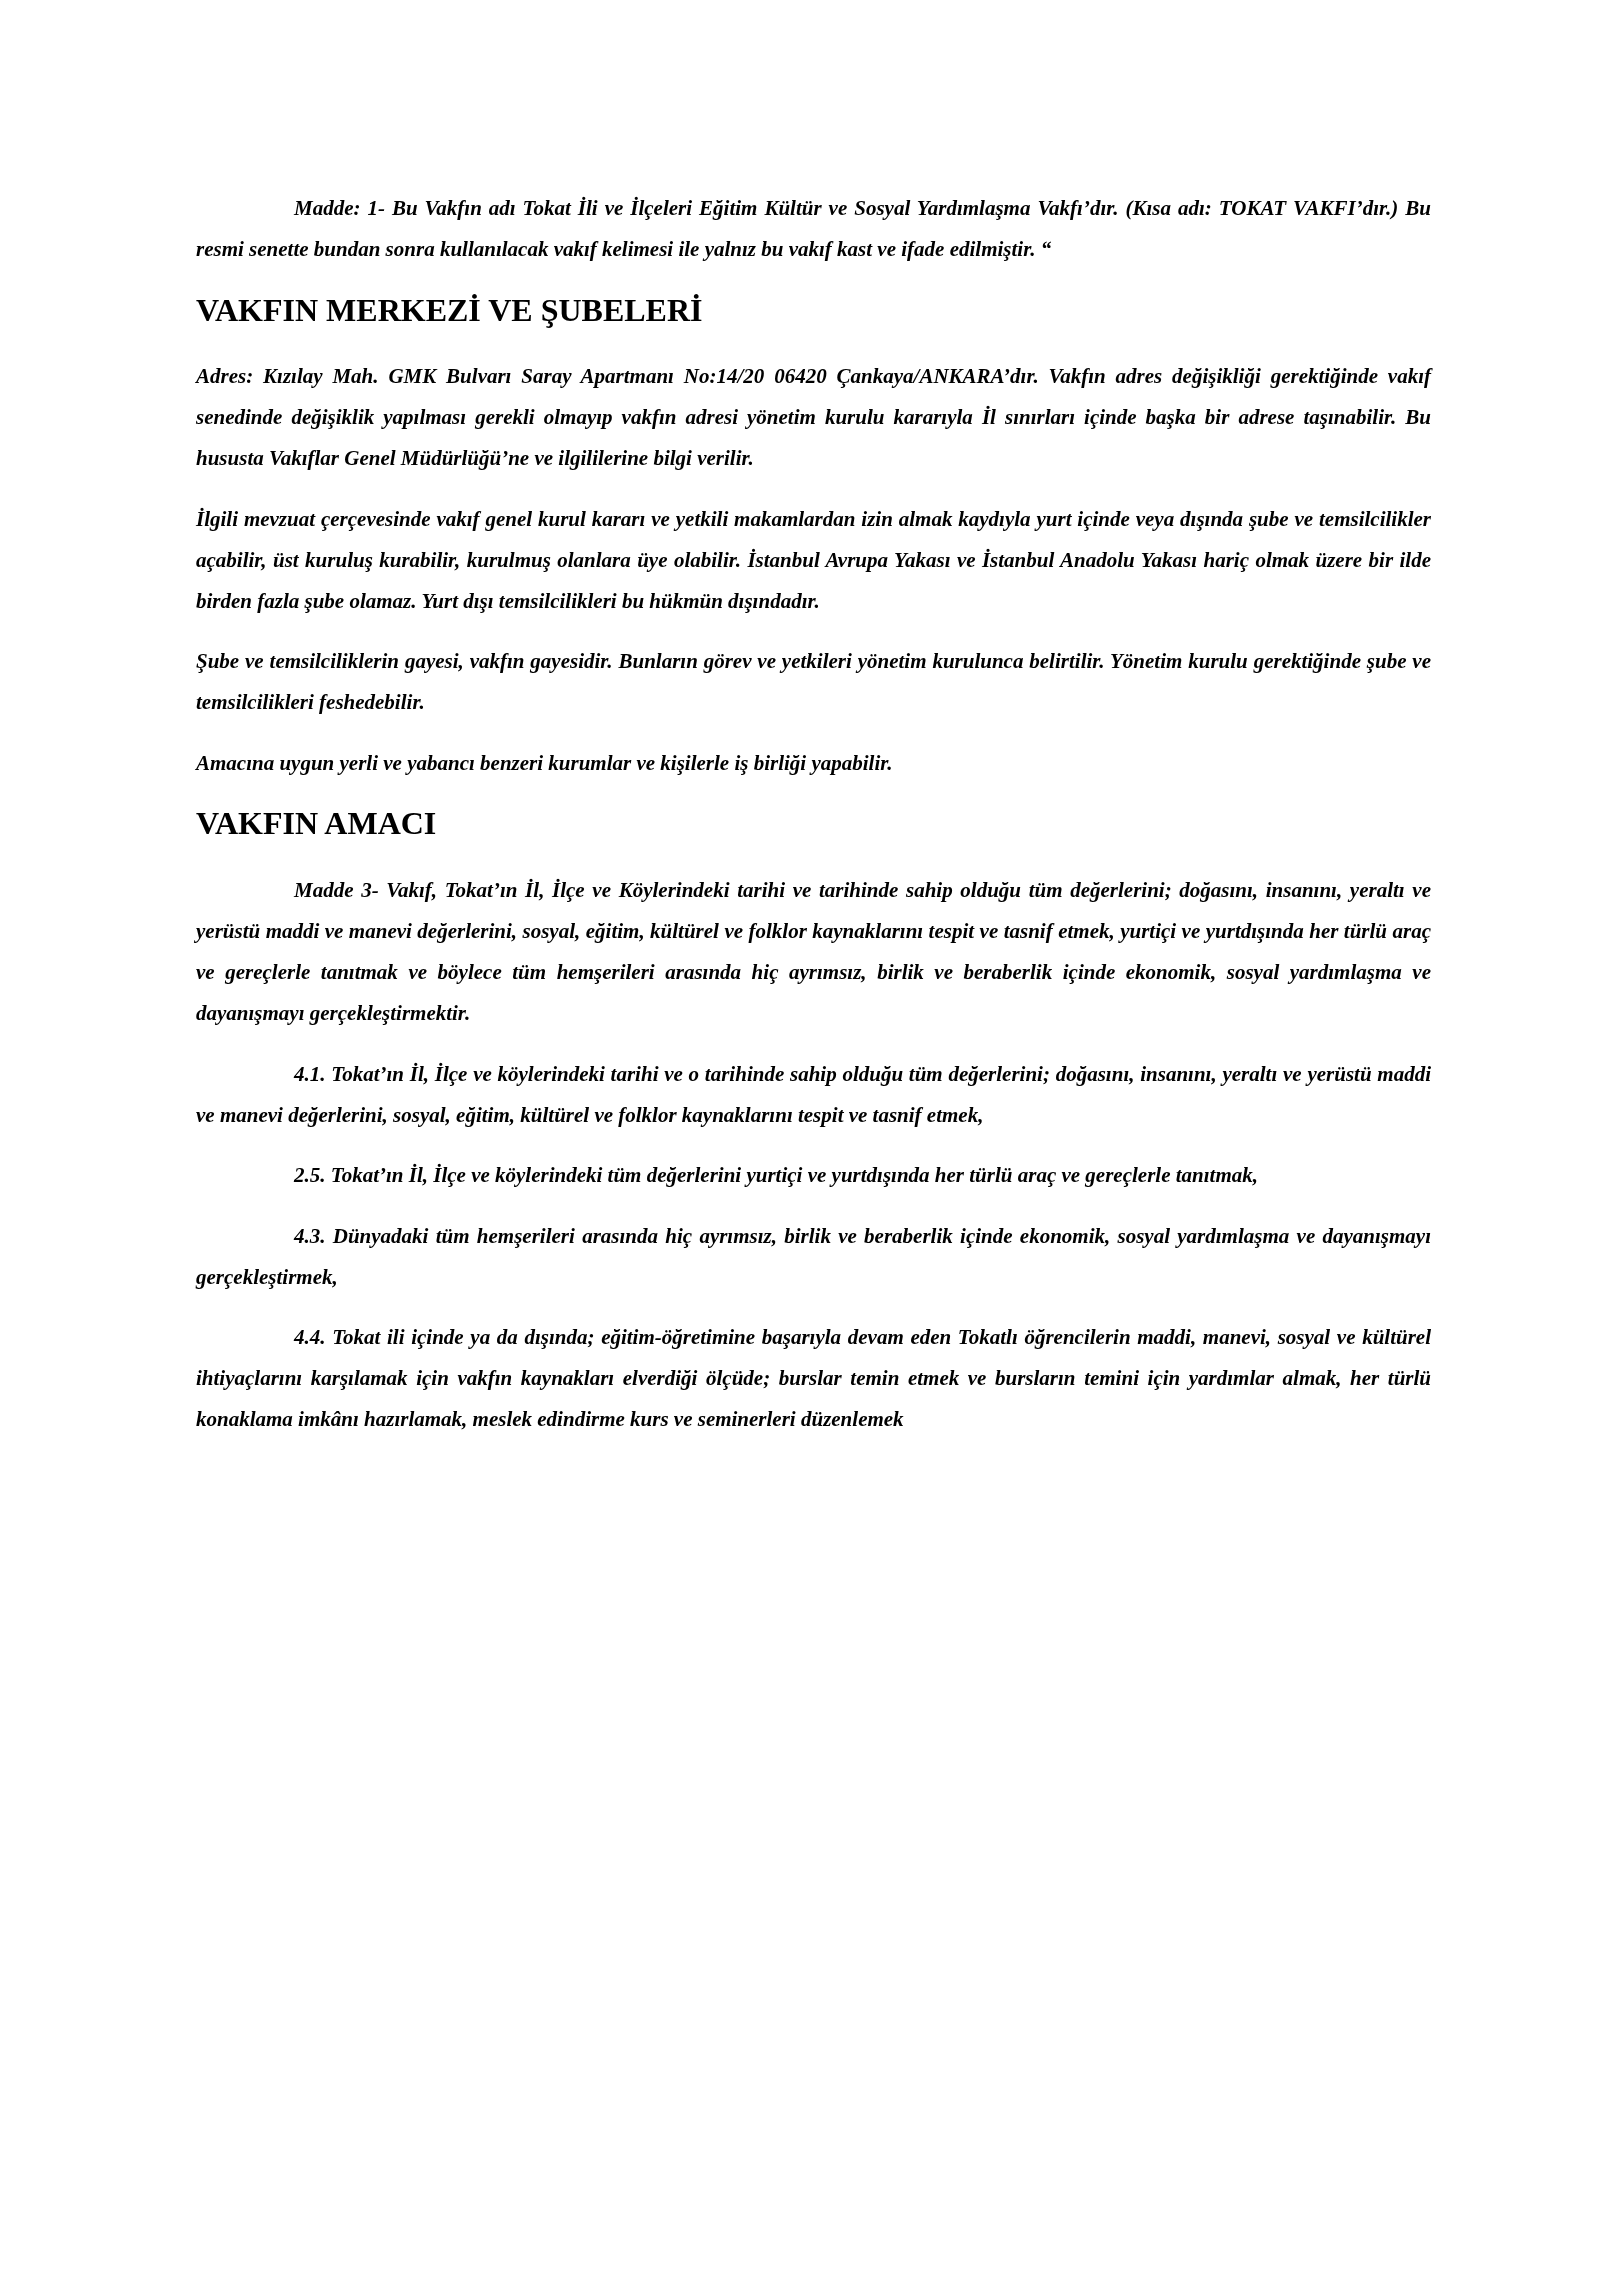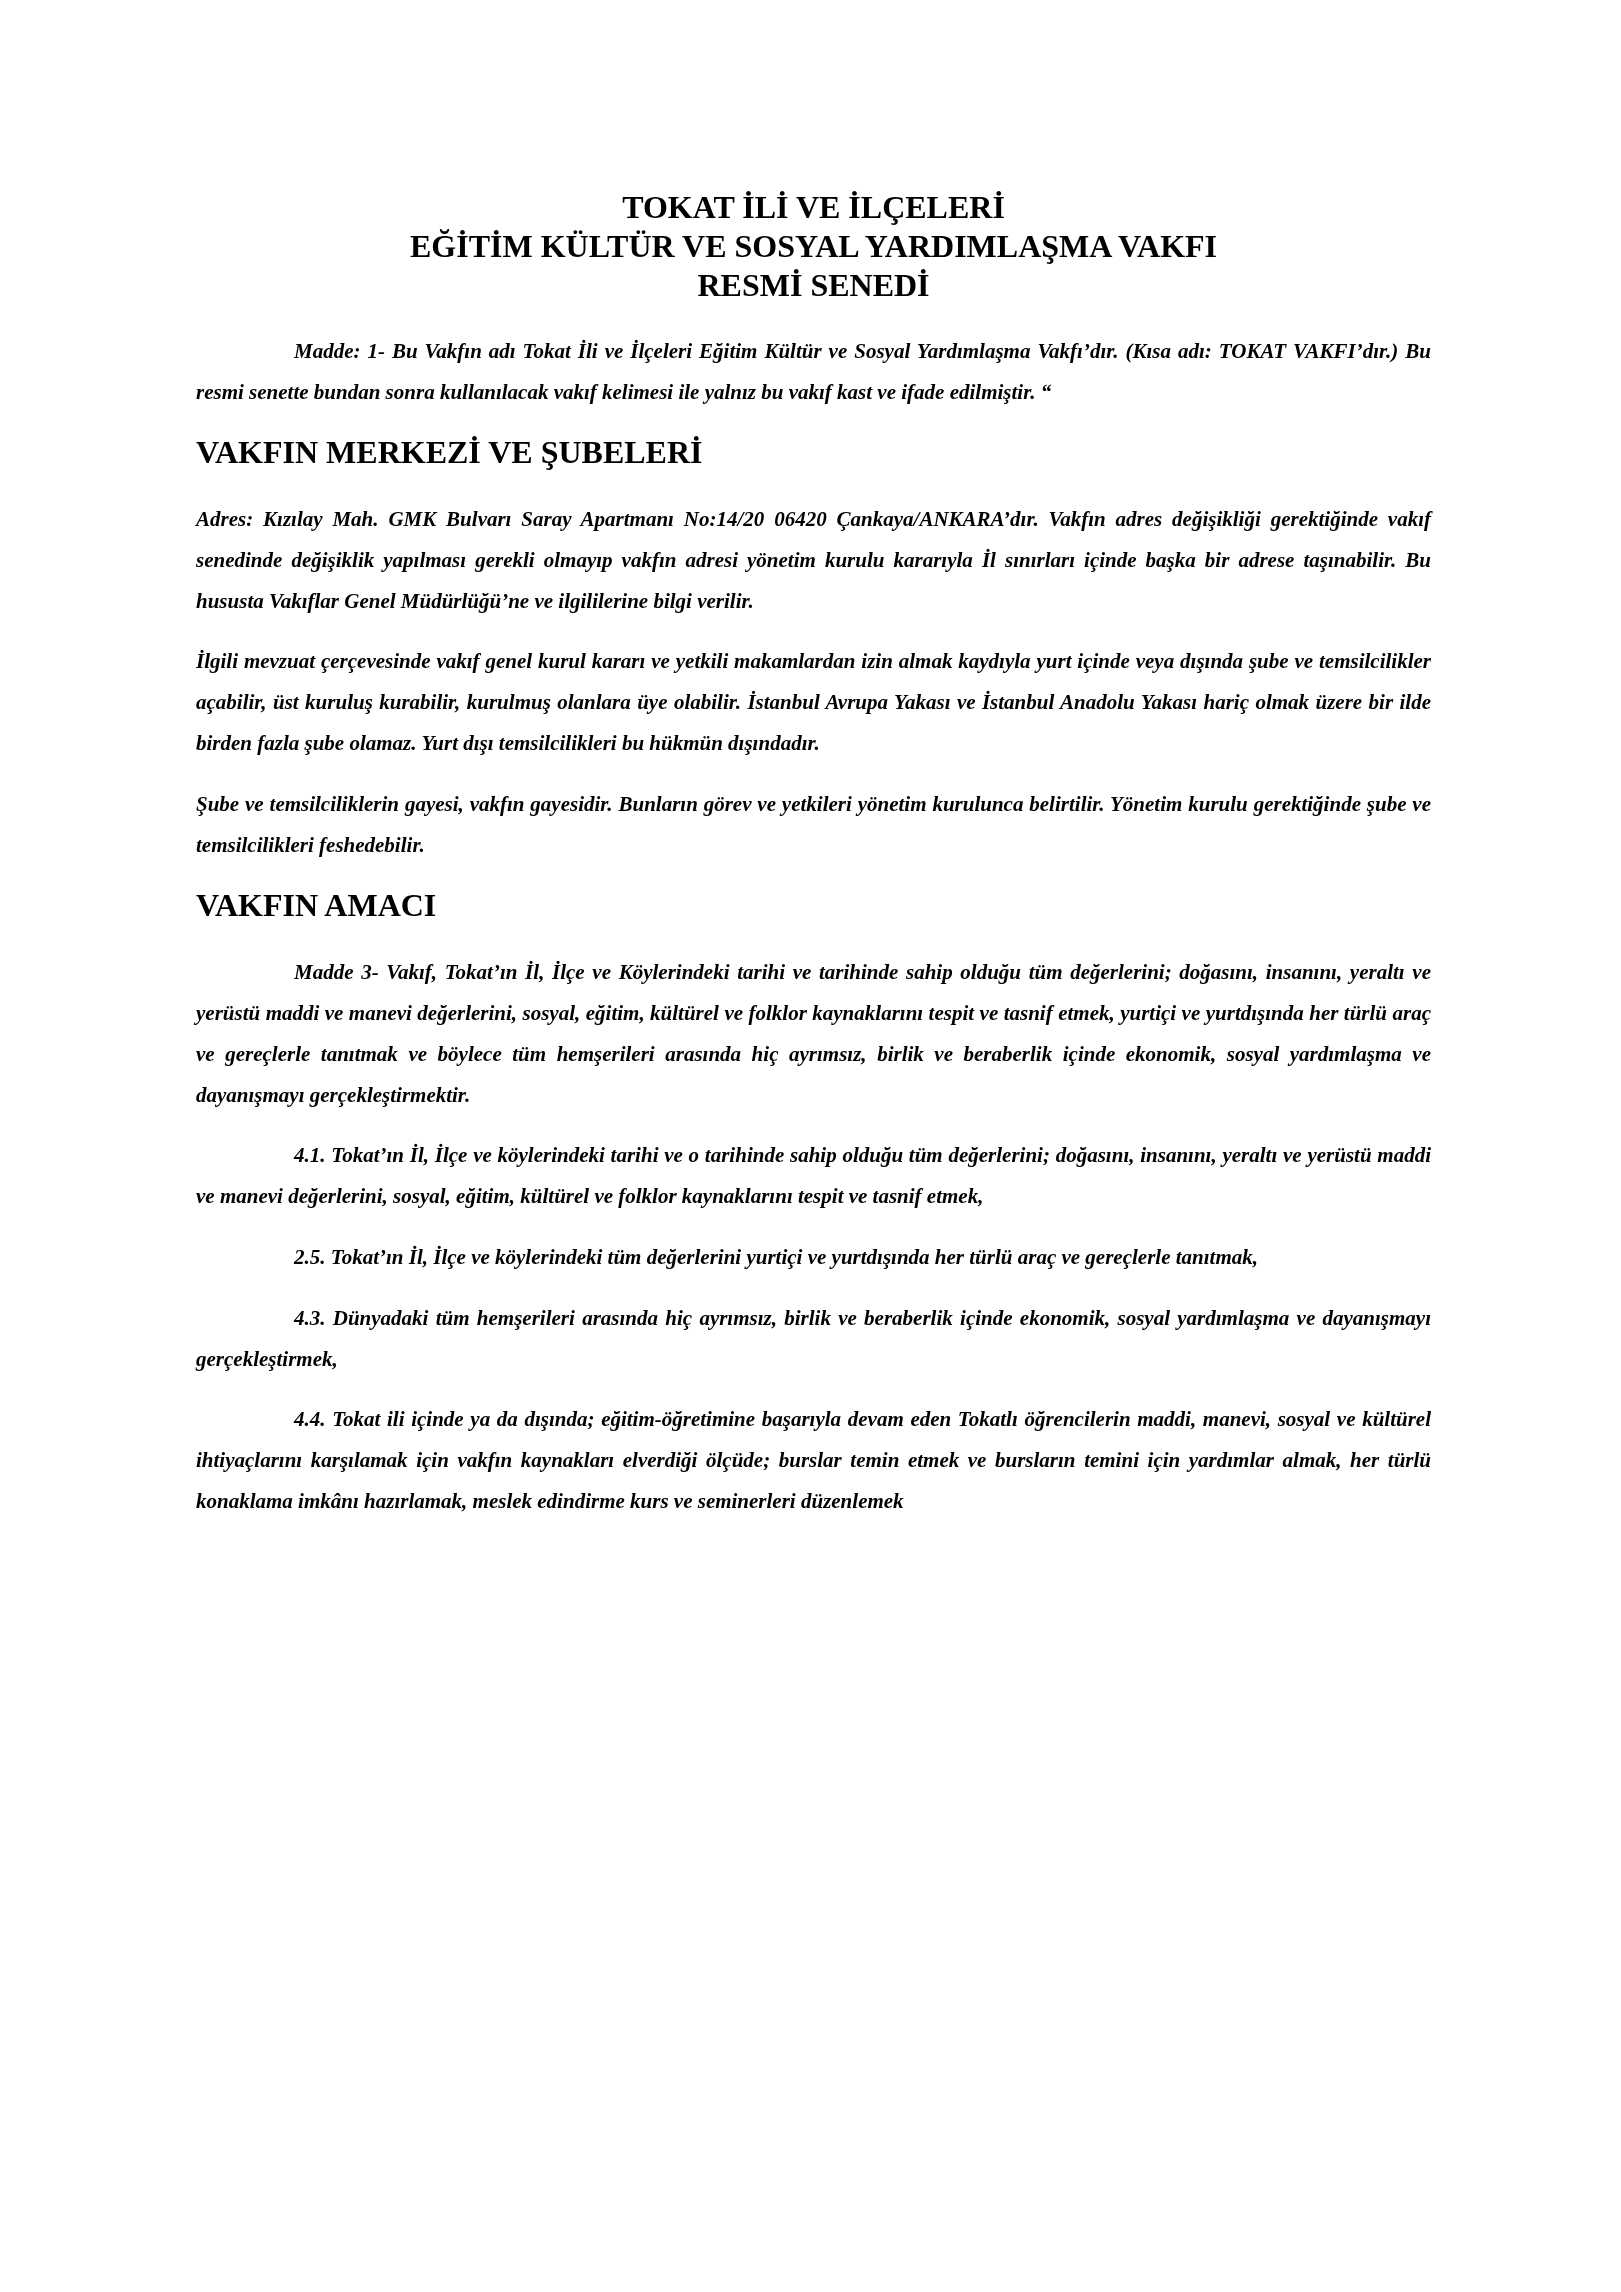--- a/index.html
+++ b/index.html
@@ -44,32 +44,28 @@
   }
   p.para.indent {
     text-indent: 98px;
   }
 </style>
 </head>
 <body>
 
 <div class="page">
 
-  <header class="doc-title">
-    <div>TOKAT İLİ VE İLÇELERİ</div>
-    <div>EĞİTİM KÜLTÜR VE SOSYAL YARDIMLAŞMA VAKFI</div>
-    <div>RESMİ SENEDİ</div>
-  </header>
 
   <p class="para indent">Madde: 1- Bu Vakfın adı Tokat İli ve İlçeleri Eğitim Kültür ve Sosyal Yardımlaşma Vakfı’dır. (Kısa adı: TOKAT VAKFI’dır.) Bu resmi senette bundan sonra kullanılacak vakıf kelimesi ile yalnız bu vakıf kast ve ifade edilmiştir. “</p>
 
   <h2 class="heading">VAKFIN MERKEZİ VE ŞUBELERİ</h2>
   <p class="para">Adres: Kızılay Mah. GMK Bulvarı Saray Apartmanı No:14/20 06420 Çankaya/ANKARA’dır. Vakfın adres değişikliği gerektiğinde vakıf senedinde değişiklik yapılması gerekli olmayıp vakfın adresi yönetim kurulu kararıyla İl sınırları içinde başka bir adrese taşınabilir.  Bu hususta Vakıflar Genel Müdürlüğü’ne ve ilgililerine bilgi verilir.</p>
   <p class="para">İlgili mevzuat çerçevesinde vakıf genel kurul kararı ve yetkili makamlardan izin almak kaydıyla yurt içinde veya dışında şube ve temsilcilikler açabilir, üst kuruluş kurabilir, kurulmuş olanlara üye olabilir. İstanbul Avrupa Yakası ve İstanbul Anadolu Yakası hariç olmak üzere bir ilde birden fazla şube olamaz. Yurt dışı temsilcilikleri bu hükmün dışındadır.</p>
   <p class="para">Şube ve temsilciliklerin gayesi, vakfın gayesidir. Bunların görev ve yetkileri yönetim kurulunca belirtilir. Yönetim kurulu gerektiğinde şube ve temsilcilikleri feshedebilir.</p>
+  <p class="para">Amacına uygun yerli ve yabancı benzeri kurumlar ve kişilerle iş birliği yapabilir.</p>
 
   <h2 class="heading">VAKFIN AMACI</h2>
   <p class="para indent">Madde 3- Vakıf, Tokat’ın İl, İlçe ve Köylerindeki tarihi ve tarihinde sahip olduğu tüm değerlerini; doğasını, insanını, yeraltı ve yerüstü maddi ve manevi değerlerini, sosyal, eğitim, kültürel ve folklor kaynaklarını tespit ve tasnif etmek, yurtiçi ve yurtdışında her türlü araç ve gereçlerle tanıtmak ve böylece tüm hemşerileri arasında hiç ayrımsız, birlik ve beraberlik içinde ekonomik, sosyal yardımlaşma ve dayanışmayı gerçekleştirmektir.</p>
   <p class="para indent">4.1. Tokat’ın İl, İlçe ve köylerindeki tarihi ve o tarihinde sahip olduğu tüm değerlerini; doğasını, insanını, yeraltı ve yerüstü maddi ve manevi değerlerini, sosyal, eğitim, kültürel ve folklor kaynaklarını tespit ve tasnif etmek,</p>
   <p class="para indent">2.5. Tokat’ın İl, İlçe ve köylerindeki tüm değerlerini yurtiçi ve yurtdışında her türlü araç ve gereçlerle tanıtmak,</p>
   <p class="para indent">4.3. Dünyadaki tüm hemşerileri arasında hiç ayrımsız, birlik ve beraberlik içinde ekonomik, sosyal yardımlaşma ve dayanışmayı gerçekleştirmek,</p>
   <p class="para indent">4.4. Tokat ili içinde ya da dışında; eğitim-öğretimine başarıyla devam eden Tokatlı öğrencilerin maddi, manevi, sosyal ve kültürel ihtiyaçlarını karşılamak için vakfın kaynakları elverdiği ölçüde; burslar temin etmek ve bursların temini için yardımlar almak, her türlü konaklama imkânı hazırlamak, meslek edindirme kurs ve seminerleri düzenlemek</p>
 
 </div>
 

